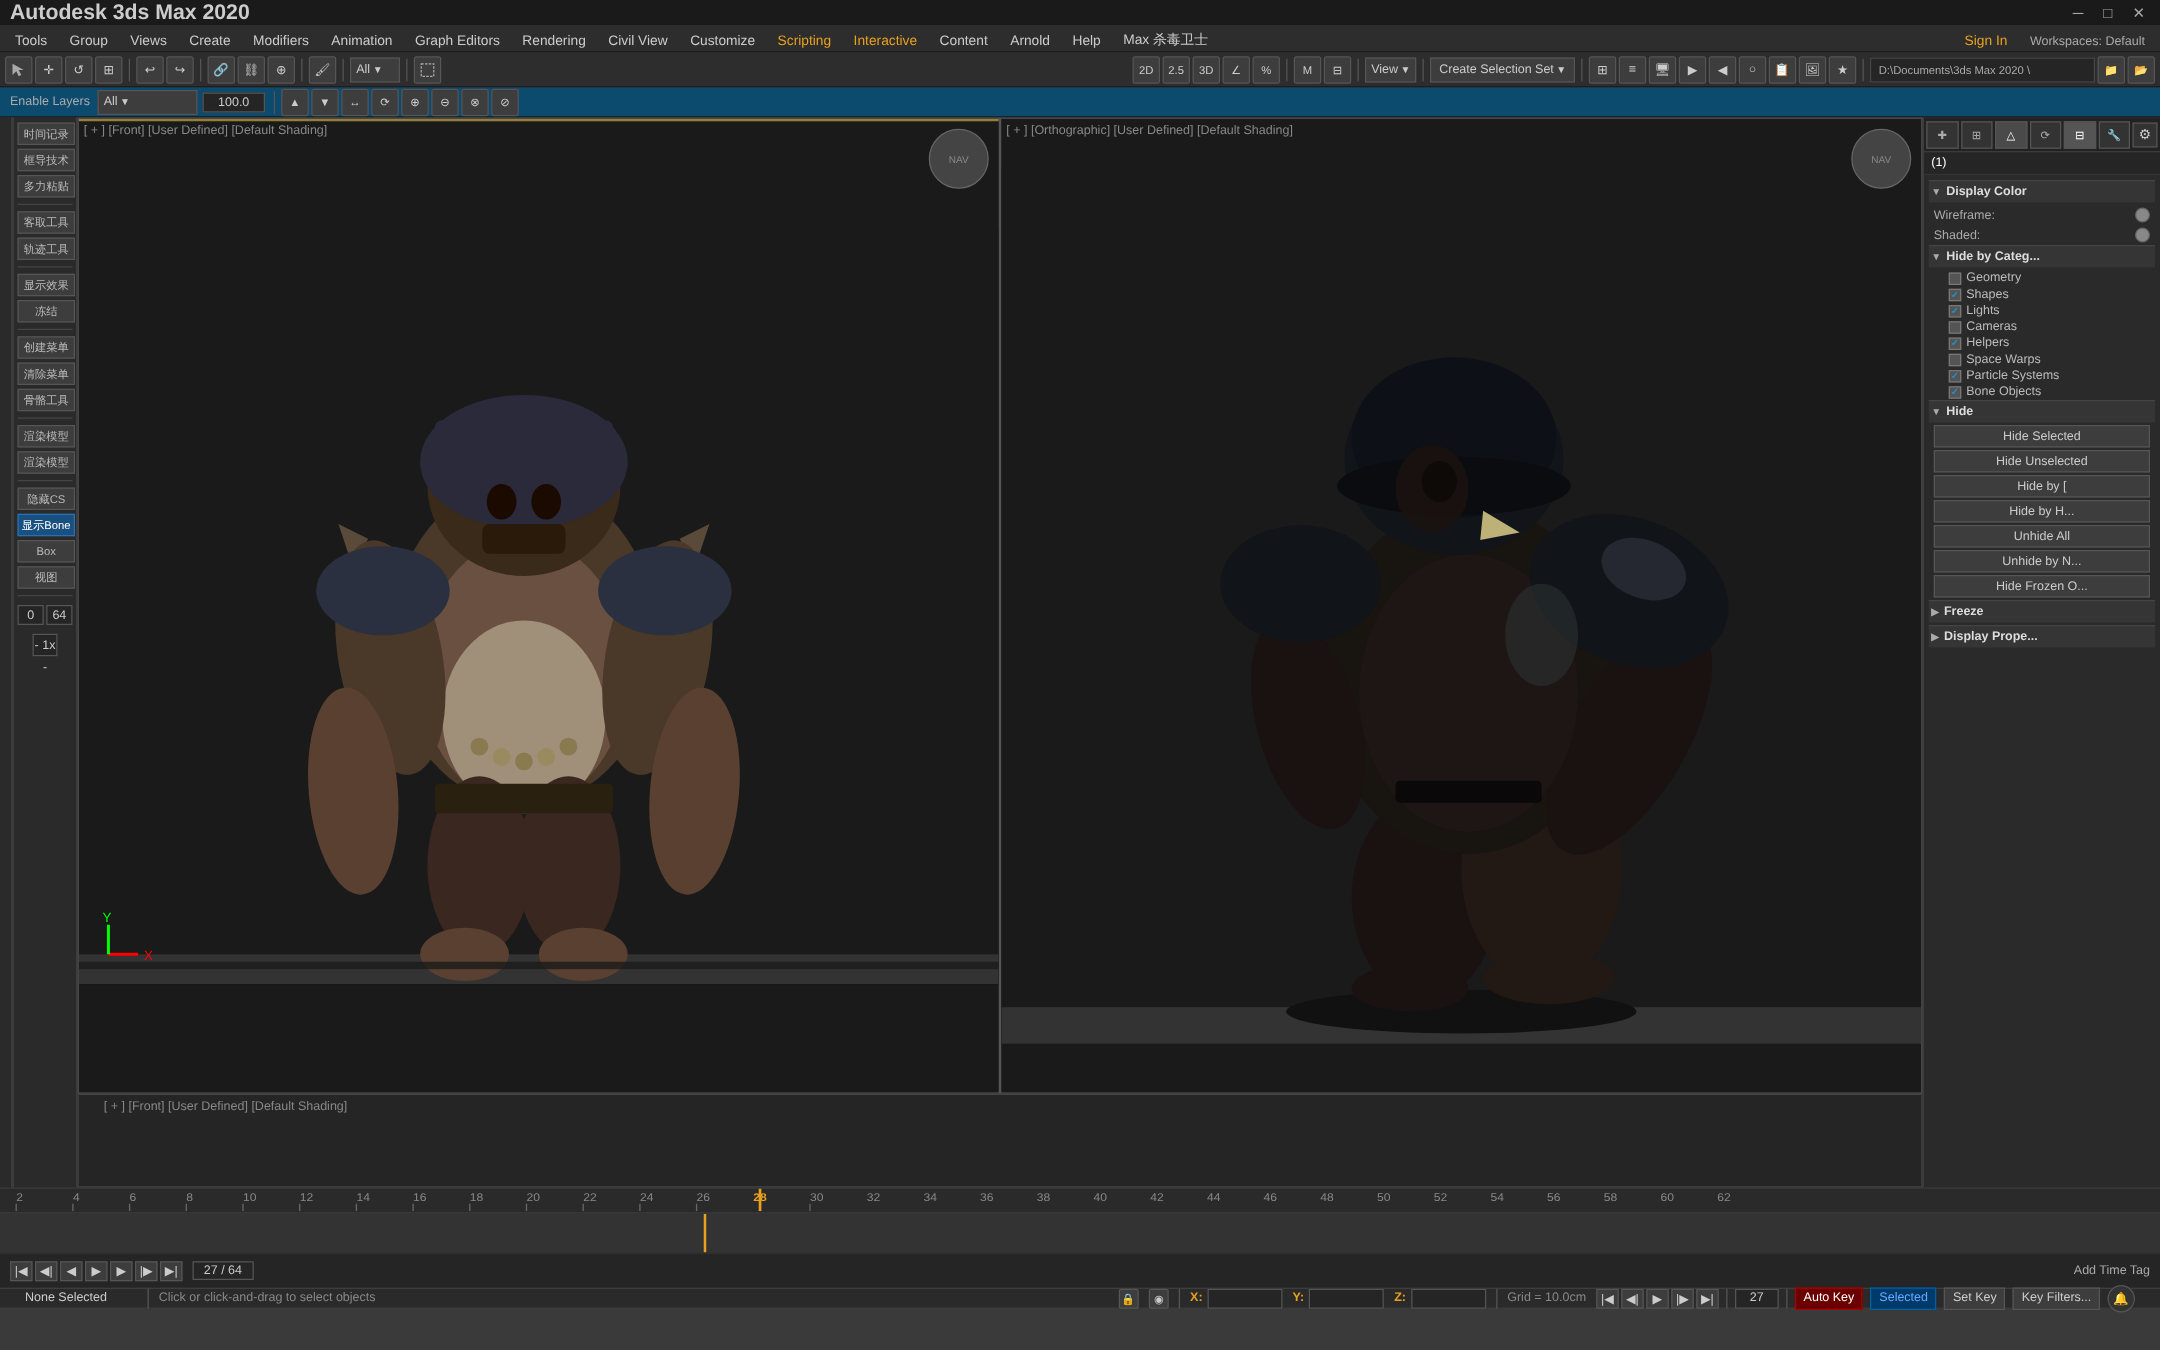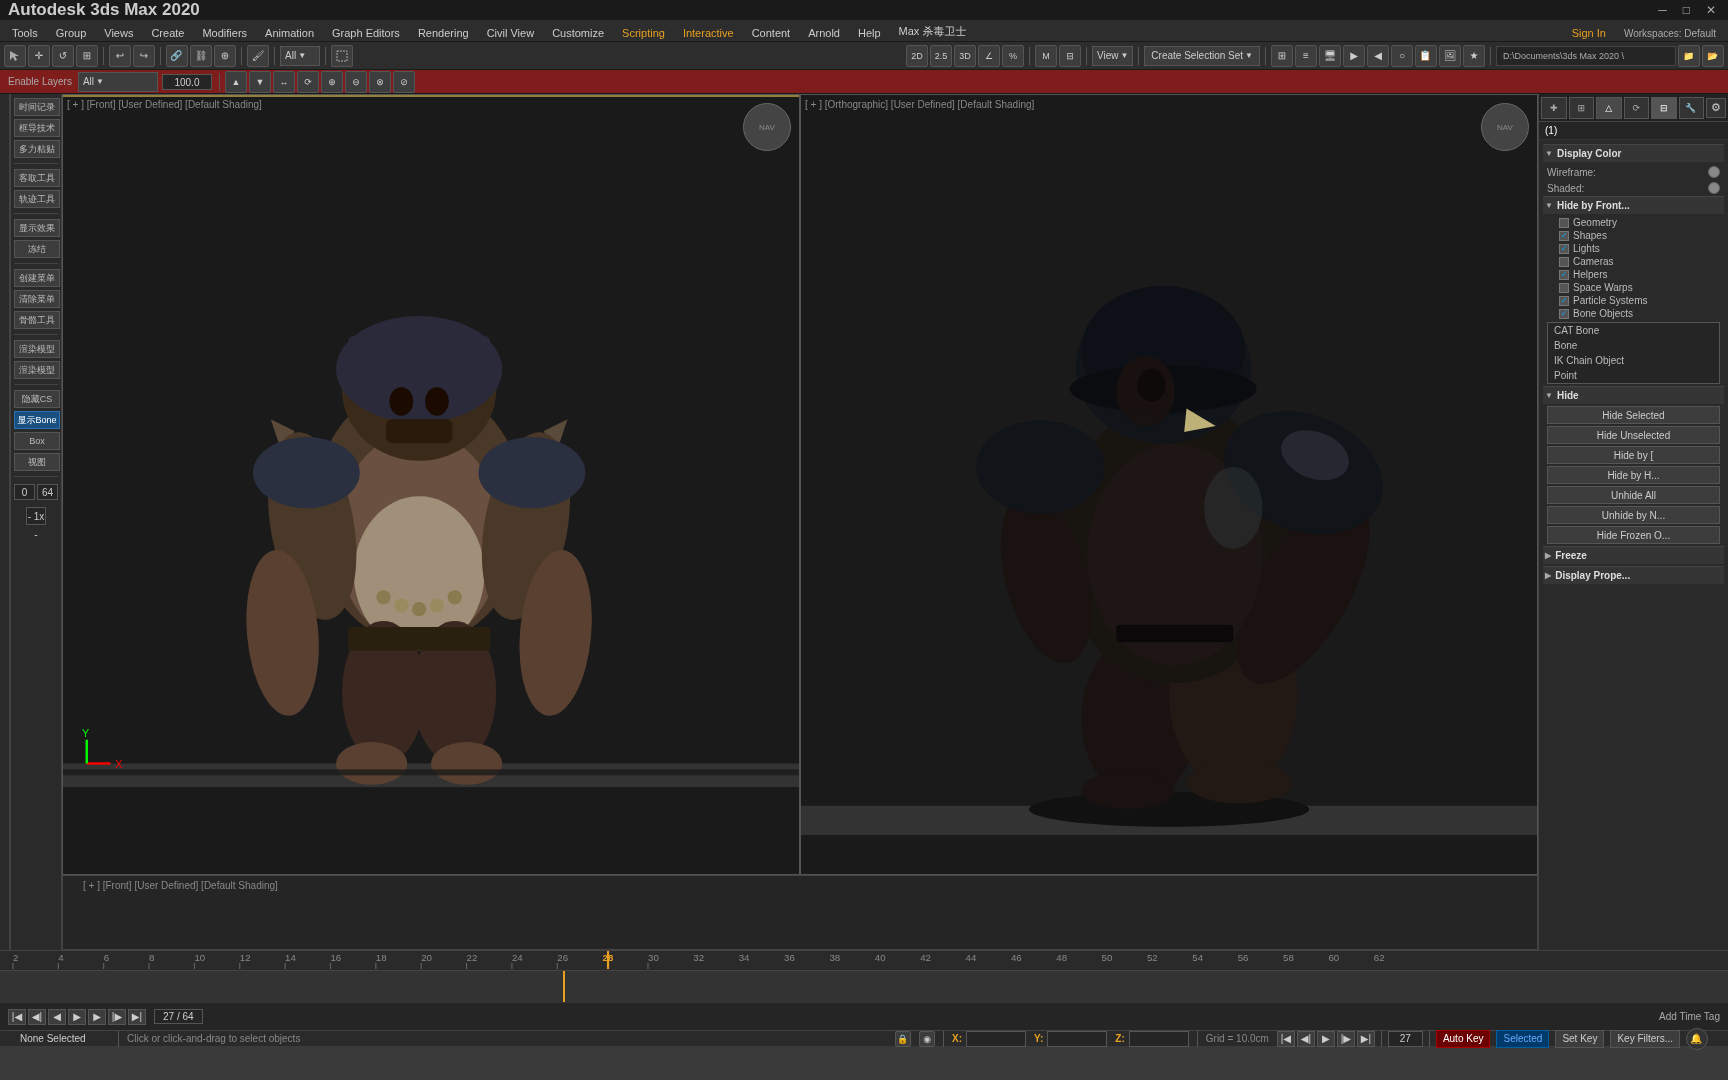--- a/index.html
+++ b/index.html
@@ -53,21 +53,21 @@
       height: 28px;
       background: #2d2d2d;
       display: flex;
       align-items: center;
       padding: 0 4px;
       gap: 2px;
       border-bottom: 1px solid #1a1a1a;
     }
     #toolbar-row2 {
       height: 24px;
-      background: #7f1d1d;
+      background: #0c4a6e;
       display: flex;
       align-items: center;
       padding: 0 4px;
       gap: 2px;
       border-bottom: 1px solid #1a1a1a;
     }
     .toolbar-btn {
       width: 22px;
       height: 22px;
       background: #3d3d3d;
@@ -762,21 +762,21 @@
         <span class="rp-label">Wireframe:</span>
         <div class="rp-color-dot" style="background:#888;"></div>
       </div>
       <div class="rp-row">
         <span class="rp-label">Shaded:</span>
         <div class="rp-color-dot" style="background:#888;"></div>
       </div>
 
       <div class="rp-section-header">
         <span class="rp-section-arrow">▼</span>
-        <span>Hide by Front...</span>
+        <span>Hide by Categ...</span>
       </div>
 
       <div class="rp-list-item">
         <div class="rp-check"></div>
         <span>Geometry</span>
       </div>
       <div class="rp-list-item">
         <div class="rp-check checked">✓</div>
         <span>Shapes</span>
       </div>
@@ -798,26 +798,20 @@
       </div>
       <div class="rp-list-item">
         <div class="rp-check checked">✓</div>
         <span>Particle Systems</span>
       </div>
       <div class="rp-list-item">
         <div class="rp-check checked">✓</div>
         <span>Bone Objects</span>
       </div>
 
-      <div class="rp-dropdown-list">
-        <div class="rp-dropdown-item">CAT Bone</div>
-        <div class="rp-dropdown-item">Bone</div>
-        <div class="rp-dropdown-item">IK Chain Object</div>
-        <div class="rp-dropdown-item">Point</div>
-      </div>
 
       <div class="rp-section-header">
         <span class="rp-section-arrow">▼</span>
         <span>Hide</span>
       </div>
 
       <div class="rp-button">Hide Selected</div>
       <div class="rp-button">Hide Unselected</div>
       <div class="rp-button">Hide by [</div>
       <div class="rp-button">Hide by H...</div>

